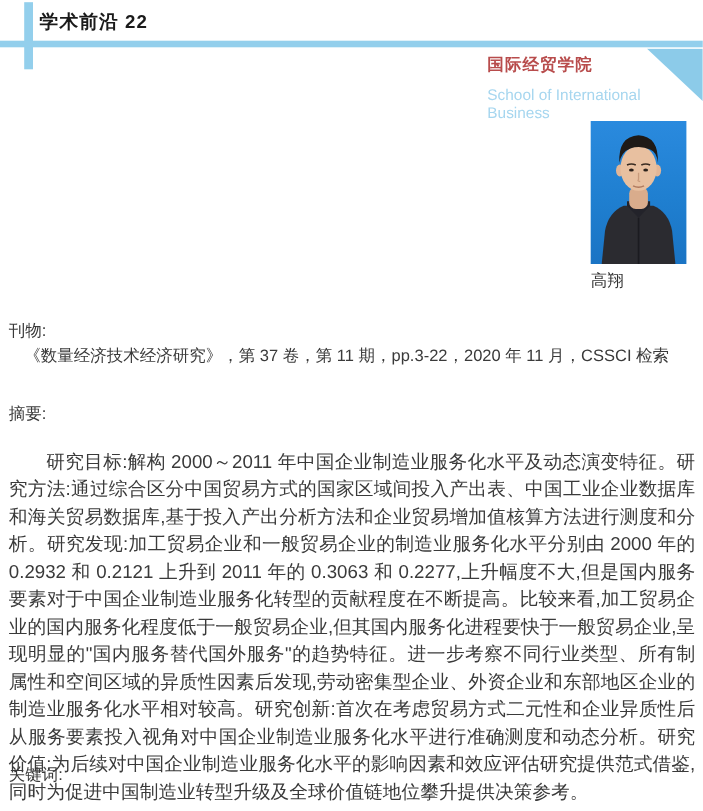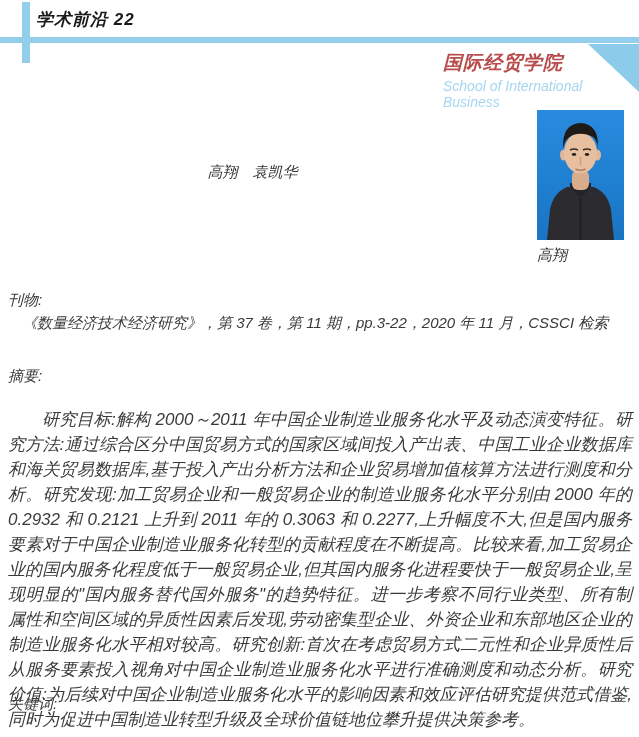--- a/index.html
+++ b/index.html
@@ -5,21 +5,20 @@
   * { margin: 0; padding: 0; box-sizing: border-box; }
   html, body { background: #ffffff; }
   .page {
     position: relative;
     width: 639px;
     height: 737px;
     background: #ffffff;
     font-family: "Liberation Sans", "DejaVu Sans", sans-serif;
     color: #3a3a3a;
     overflow: hidden;
-    font-style: italic;
   }
   
   .header-rule {
     position: absolute;
     left: 0; top: 37px;
     width: 639px; height: 6px;
     background: #93cfec;
   }
   .accent-bar {
     position: absolute;
@@ -38,21 +37,21 @@
     position: absolute;
     left: 36px; top: 8px;
     font-size: 17px;
     font-weight: bold;
     color: #1a1a1a;
     letter-spacing: 1px;
   }
   .school-cn {
     position: absolute;
     left: 443px; top: 50px;
-    font-size: 19px;
+    font-size: 15px;
     font-weight: bold;
     color: #b84c4c;
     letter-spacing: 1px;
   }
   .school-en {
     position: absolute;
     left: 443px; top: 78px;
     font-size: 14px;
     color: #a6d6ef;
   }
@@ -133,21 +132,20 @@
 <div class="page">
 
   <div class="accent-bar"></div>
   <div class="header-rule"></div>
   <div class="corner-triangle"></div>
 
   <div class="series-label">学术前沿 22</div>
   <div class="school-cn">国际经贸学院</div>
   <div class="school-en">School of International Business</div>
 
-  <div class="article-authors">高翔　袁凯华</div>
 
   <div class="photo">
     <svg width="87" height="130" viewBox="0 0 87 130" xmlns="http://www.w3.org/2000/svg">
 
       <path d="M10 130 L13 100 Q16 83 30 77 L57 77 Q71 83 74 100 L77 130 Z" fill="#2b2b30"></path>
       <path d="M33 77 L43.5 88 L54 77 L54 73 L33 73 Z" fill="#23232a"></path>
       <line x1="43.5" y1="88" x2="43.5" y2="130" stroke="#1b1b20" stroke-width="1.5"></line>
 
       <rect x="35" y="60" width="17" height="20" rx="6" fill="#d9ac8c"></rect>
 

